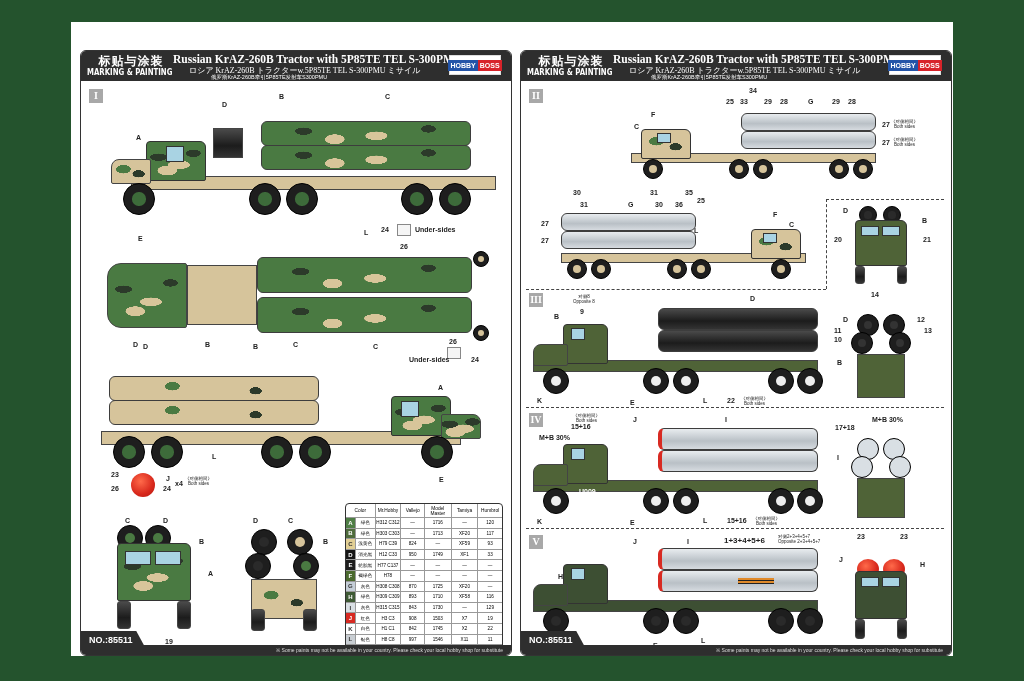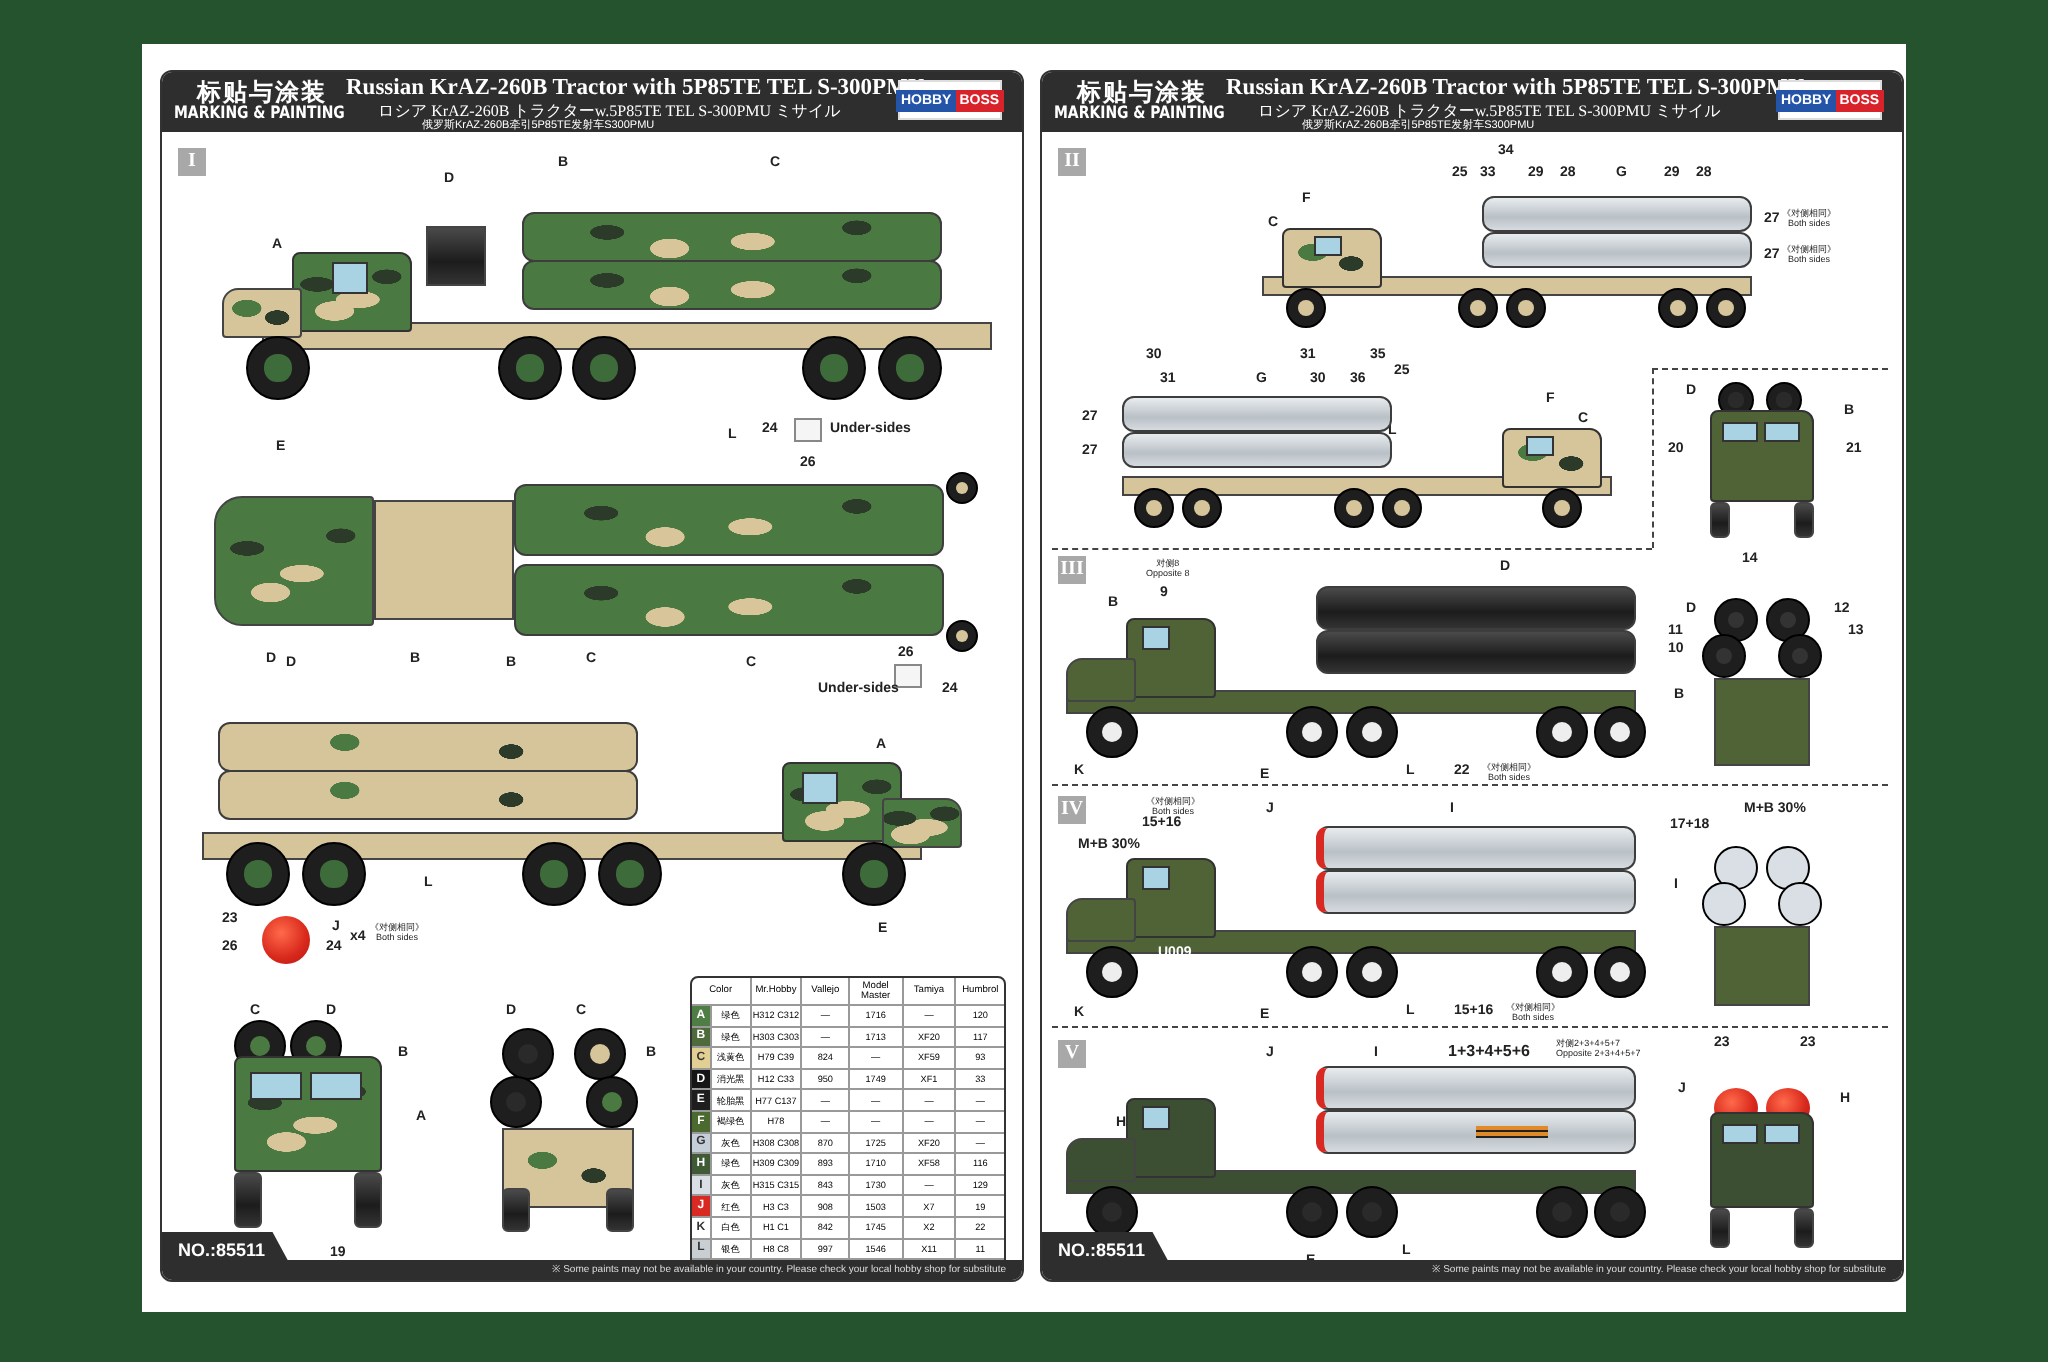--- a/index.html
+++ b/index.html
@@ -1,19 +1,19 @@
 <!DOCTYPE html>
 <html><head>
 <meta charset="utf-8">
 <style>
   *{box-sizing:border-box;margin:0;padding:0;}
   html,body{width:1024px;height:681px;overflow:hidden;}
   body{background:#24532d;font-family:"Liberation Sans",sans-serif;position:relative;}
   .sheet{position:absolute;top:22px;left:71px;width:882px;height:634px;background:#fff;}
-  .page{position:absolute;top:13px;width:432px;height:606px;border:1.5px solid #333;border-radius:6px;background:#fff;overflow:hidden;}
+  .page{position:absolute;top:28px;width:432px;height:606px;border:1.5px solid #333;border-radius:6px;background:#fff;overflow:hidden;}
   .page.left{left:9px;}
   .page.right{left:449px;}
   .hdr{position:absolute;top:0;left:0;right:0;height:30px;background:#2e2e2e;color:#fff;}
   .hdr .cn{position:absolute;left:10px;top:2px;font-size:12px;font-weight:bold;letter-spacing:1px;width:80px;text-align:center;}
   .hdr .en{position:absolute;left:6px;top:16px;font-size:8.5px;font-weight:bold;font-family:"DejaVu Sans",sans-serif;transform:scaleX(.82);transform-origin:left;}
   .hdr .title{position:absolute;left:92px;top:2px;font-family:"Liberation Serif",serif;font-weight:bold;font-size:11.5px;}
   .hdr .jp{position:absolute;left:108px;top:14px;font-family:"Liberation Serif",serif;font-size:8px;}
   .hdr .cn2{position:absolute;left:130px;top:23px;font-size:5.5px;}
   .logo{position:absolute;right:10px;top:4px;width:52px;height:20px;border:1px solid #ddd;background:#fff;display:flex;align-items:center;justify-content:center;}
   .logo span{font-size:7px;font-weight:bold;color:#fff;padding:2px 2px;}

